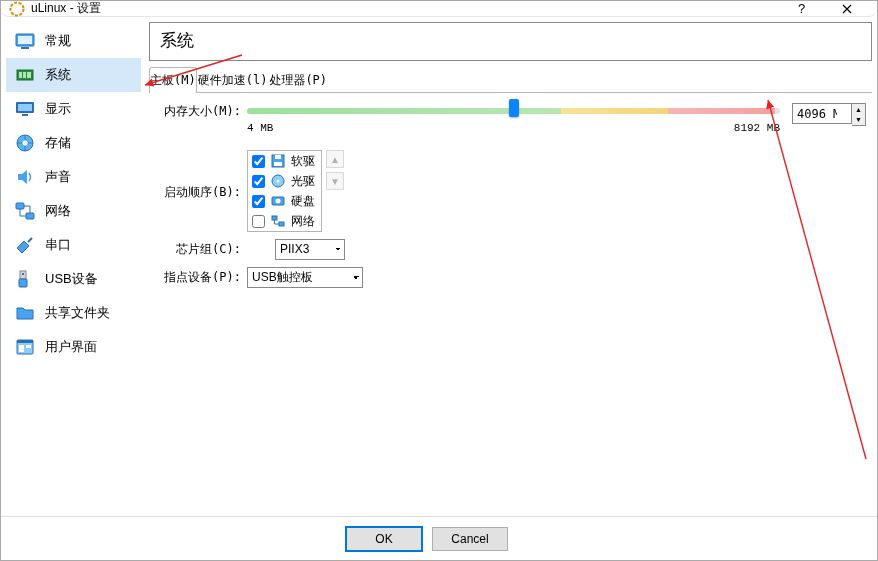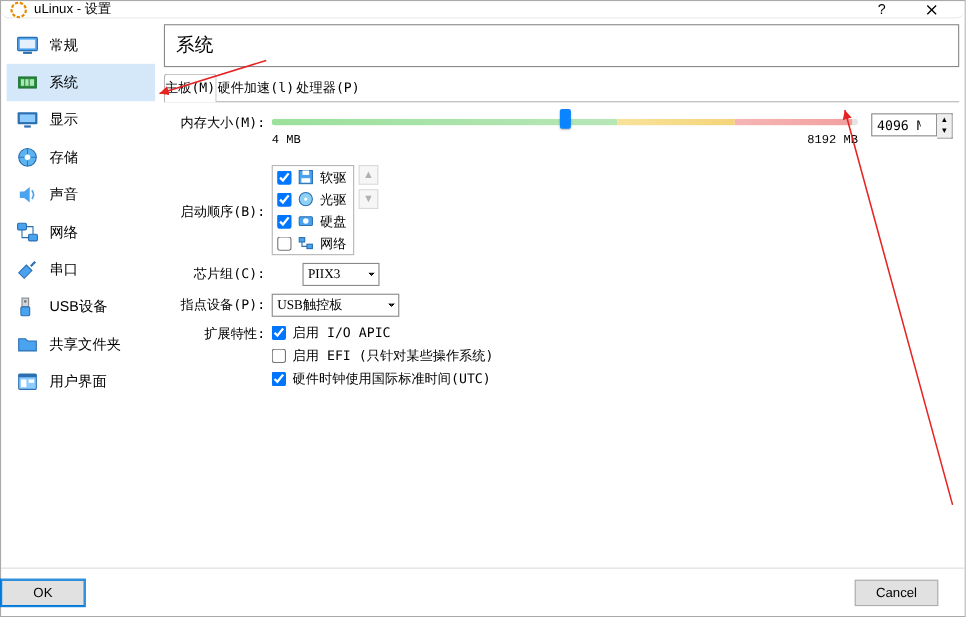--- a/index.html
+++ b/index.html
@@ -57,31 +57,31 @@
 .boot-box { border: 1px solid #b5b5b5; display: inline-block; }
 .boot-row { display: flex; align-items: center; padding: 2px 6px 2px 4px; height: 20px; }
 .boot-row input[type=checkbox] { margin-right: 5px; }
 .boot-row .b-icon { width: 16px; height: 16px; margin-right: 5px; display: flex; align-items: center; justify-content: center; }
 .boot-row span.lbl { font-family: "SimSun",monospace; font-size: 12px; }
 .arrow-buttons { display: flex; flex-direction: column; gap: 4px; margin-left: 4px; }
 .arrow-btn { width: 18px; height: 18px; border: 1px solid #b5b5b5; background: #efefef; display: flex; align-items: center; justify-content: center; font-size: 10px; color: #666; cursor: pointer; }
 .arrow-btn.disabled { opacity: .5; cursor: default; }
 
 
-.select { height: 21px; border: 1px solid #888; font-family: Liberation Serif, serif; font-size: 12px; padding: 0 16px 0 4px; background: #fff; appearance: none; background-image: linear-gradient(45deg,transparent 50%,#000 50%),linear-gradient(135deg,#000 50%,transparent 50%); background-position: right 6px center, right 3px center; background-size: 3px 3px,3px 3px; background-repeat: no-repeat; }
+.select { height: 21px; border: 1px solid #888; font-family: Liberation Sans, sans-serif; font-size: 12px; padding: 0 16px 0 4px; background: #fff; appearance: none; background-image: linear-gradient(45deg,transparent 50%,#000 50%),linear-gradient(135deg,#000 50%,transparent 50%); background-position: right 6px center, right 3px center; background-size: 3px 3px,3px 3px; background-repeat: no-repeat; }
 .sel-chipset { width: 70px; }
 .sel-point { width: 116px; }
 
 
 .check-row { display: flex; align-items: center; margin-bottom: 4px; }
 .check-row input { margin-right: 6px; }
 .check-row span { font-family: "SimSun","NSimSun",monospace; font-size: 12px; }
 
 
-.footer { height: 44px; border-top: 1px solid #ddd; display: flex; justify-content: space-between; align-items: center; padding-right: 24px; gap: 10px; }
+.footer { height: 44px; border-top: 1px solid #ddd; display: flex; justify-content: center; align-items: center; padding-right: 24px; gap: 10px; }
 .btn { min-width: 76px; height: 24px; border: 1px solid #adadad; background: #e1e1e1; font-size: 12px; cursor: pointer; }
 .btn.primary { border: 1px solid #0078d7; outline: 1px solid #0078d7; }
 
 
 .red-arrow { position: absolute; pointer-events: none; }
 
 .monosp { font-family: "SimSun","NSimSun",monospace; }
 </style>
 </head>
 <body>
@@ -307,37 +307,20 @@
             </select>
           </div>
 
           <div class="form-row">
             <div class="form-label">指点设备(P):</div>
             <select class="select sel-point">
               <option>USB触控板</option>
             </select>
           </div>
 
-          <div class="form-row" style="align-items:flex-start;">
-            <div class="form-label" style="padding-top:1px;">扩展特性:</div>
-            <div>
-              <div class="check-row">
-                <input type="checkbox" checked="" style="">
-                <span>启用 I/O APIC</span>
-              </div>
-              <div class="check-row">
-                <input type="checkbox" style="">
-                <span>启用 EFI (只针对某些操作系统)</span>
-              </div>
-              <div class="check-row">
-                <input type="checkbox" checked="" style="">
-                <span>硬件时钟使用国际标准时间(UTC)</span>
-              </div>
-            </div>
-          </div>
         </div>
       </div>
 
       <svg class="red-arrow" style="left:-12px; top:28px;" width="110" height="40" viewBox="0 0 110 40">
         <defs>
             <marker id="ah1" markerWidth="8" markerHeight="8" refX="6" refY="3" orient="auto">
               <path d="M0,0 L6,3 L0,6 Z" fill="#e62222"></path>
             </marker>
           </defs>
         <line x1="105" y1="5" x2="8" y2="35" stroke="#e62222" stroke-width="1.4" marker-end="url(#ah1)"></line>

